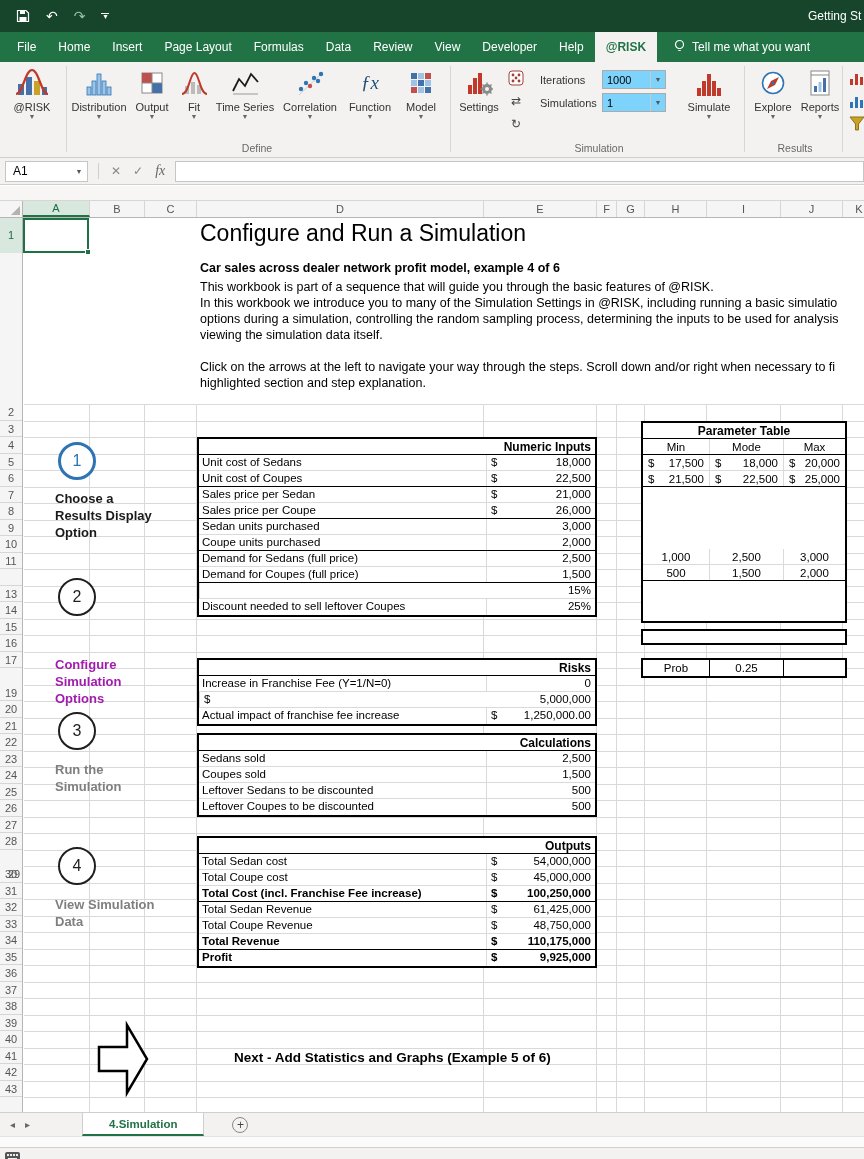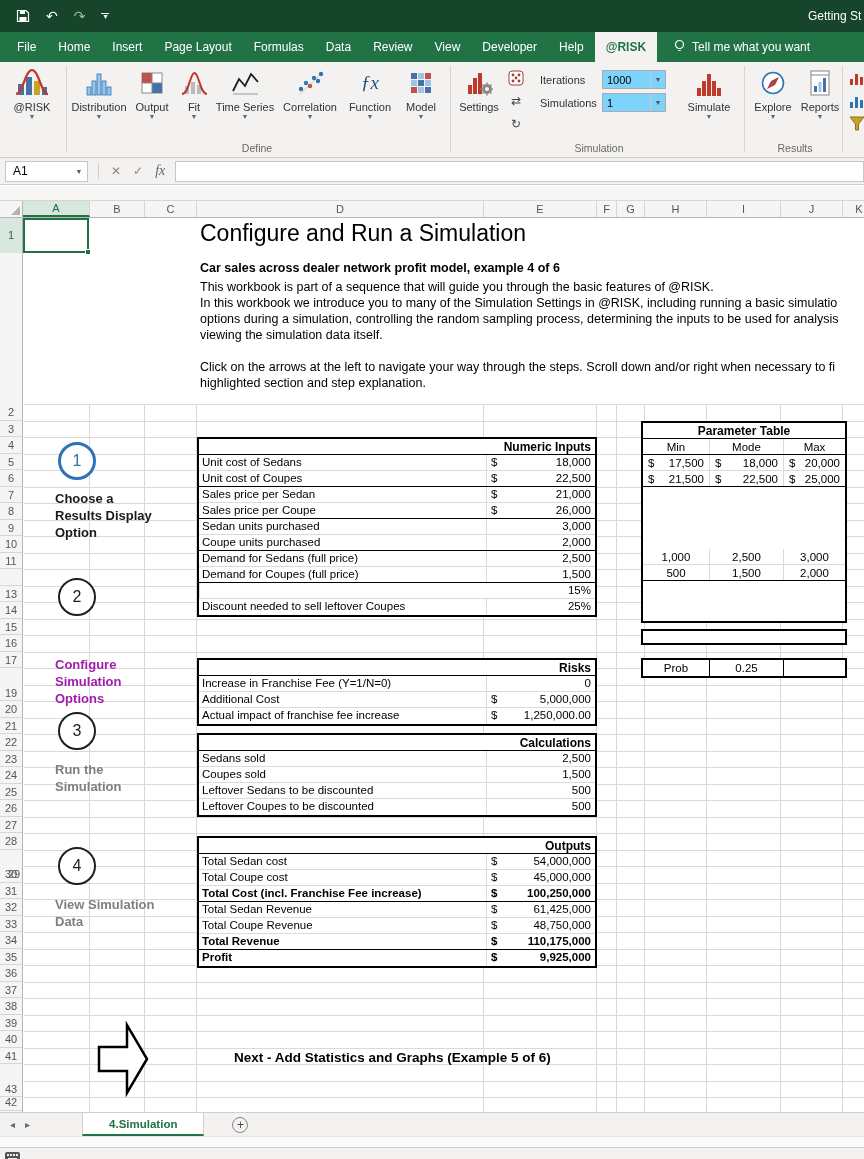--- a/index.html
+++ b/index.html
@@ -444,21 +444,21 @@
       <div class="rowhead" style="top: 681px; height: 16.5px; line-height: 16.5px;">32</div>
       <div class="rowhead" style="top: 697.5px; height: 16.5px; line-height: 16.5px;">33</div>
       <div class="rowhead" style="top: 714px; height: 16.5px; line-height: 16.5px;">34</div>
       <div class="rowhead" style="top: 730.5px; height: 16.5px; line-height: 16.5px;">35</div>
       <div class="rowhead" style="top: 747px; height: 16.5px; line-height: 16.5px;">36</div>
       <div class="rowhead" style="top: 763.5px; height: 16.5px; line-height: 16.5px;">37</div>
       <div class="rowhead" style="top: 780px; height: 16.5px; line-height: 16.5px;">38</div>
       <div class="rowhead" style="top: 796.5px; height: 16.5px; line-height: 16.5px;">39</div>
       <div class="rowhead" style="top: 813px; height: 16.5px; line-height: 16.5px;">40</div>
       <div class="rowhead" style="top: 829.5px; height: 16.5px; line-height: 16.5px;">41</div>
-      <div class="rowhead" style="top: 846px; height: 16.5px; line-height: 16.5px; margin-top: 30px;">42</div>
+      <div class="rowhead" style="top: 846px; height: 16.5px; line-height: 16.5px;">42</div>
       <div class="rowhead" style="top: 862.5px; height: 16.5px; line-height: 16.5px;">43</div>
     </div>
 
   <div class="sheetbg"></div>
   <div id="gridlines">
       <div class="gvline" style="left: 89px;"></div>
       <div class="gvline" style="left: 144px;"></div>
       <div class="gvline" style="left: 196px;"></div>
       <div class="gvline" style="left: 483px;"></div>
       <div class="gvline" style="left: 596px;"></div>
@@ -625,21 +625,20 @@
   <div class="dtable" id="risks-table">
       <div class="thead">Risks</div>
       <div class="trow sep-light">
         <span class="tlabel">Increase in Franchise Fee (Y=1/N=0)</span>
         <span class="tvalzone">
           <span class="tcur"></span>
           <span class="tval">0</span>
         </span>
       </div>
       <div class="trow sep-light">
-        <span class="tlabel">Additional Cost</span>
         <span class="tvalzone">
           <span class="tcur">$</span>
           <span class="tval">5,000,000</span>
         </span>
       </div>
       <div class="trow sep-light">
         <span class="tlabel">Actual impact of franchise fee increase</span>
         <span class="tvalzone">
           <span class="tcur">$</span>
           <span class="tval">1,250,000.00</span>

